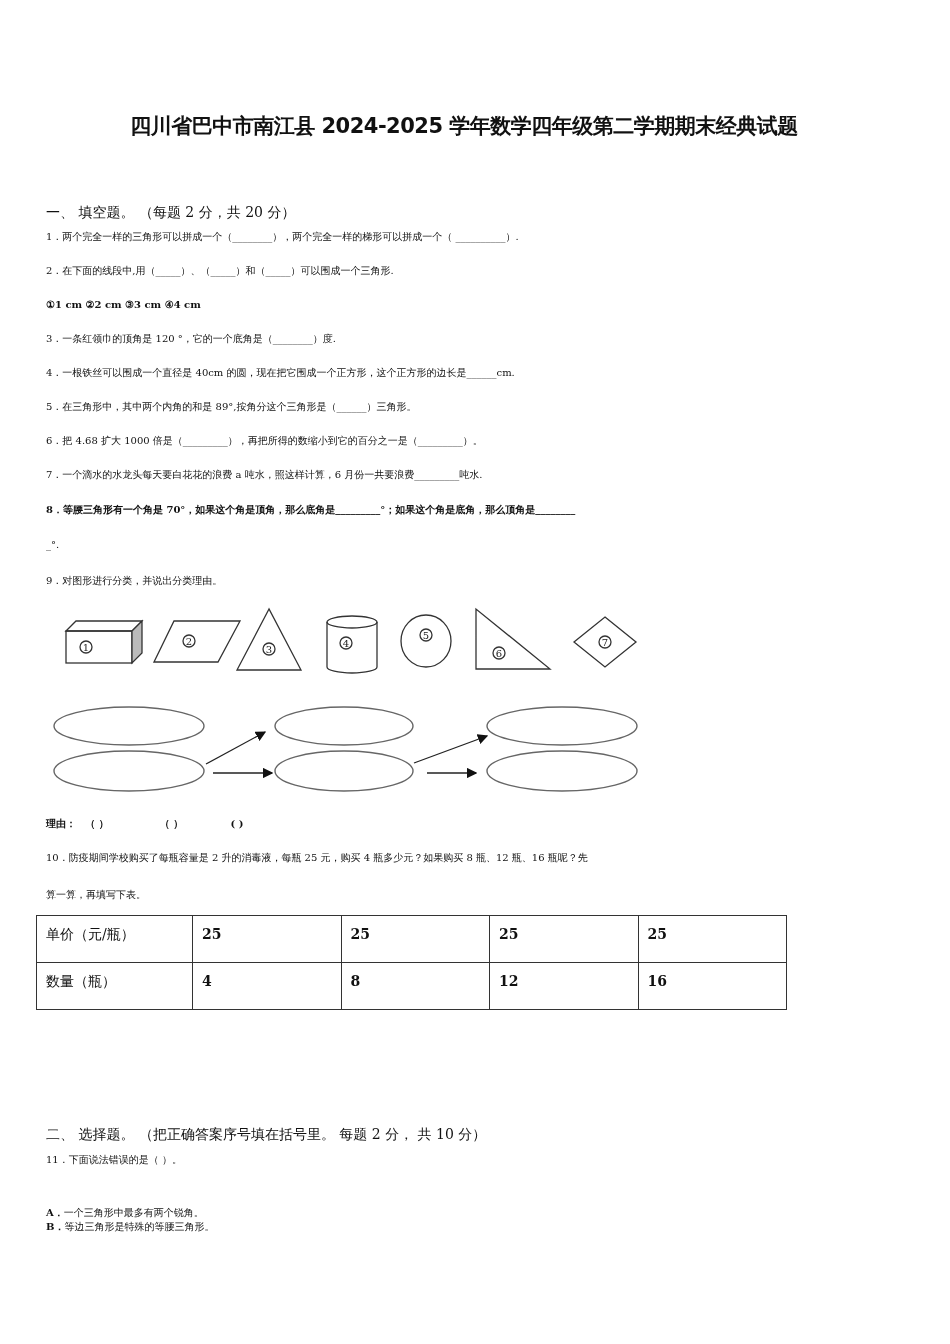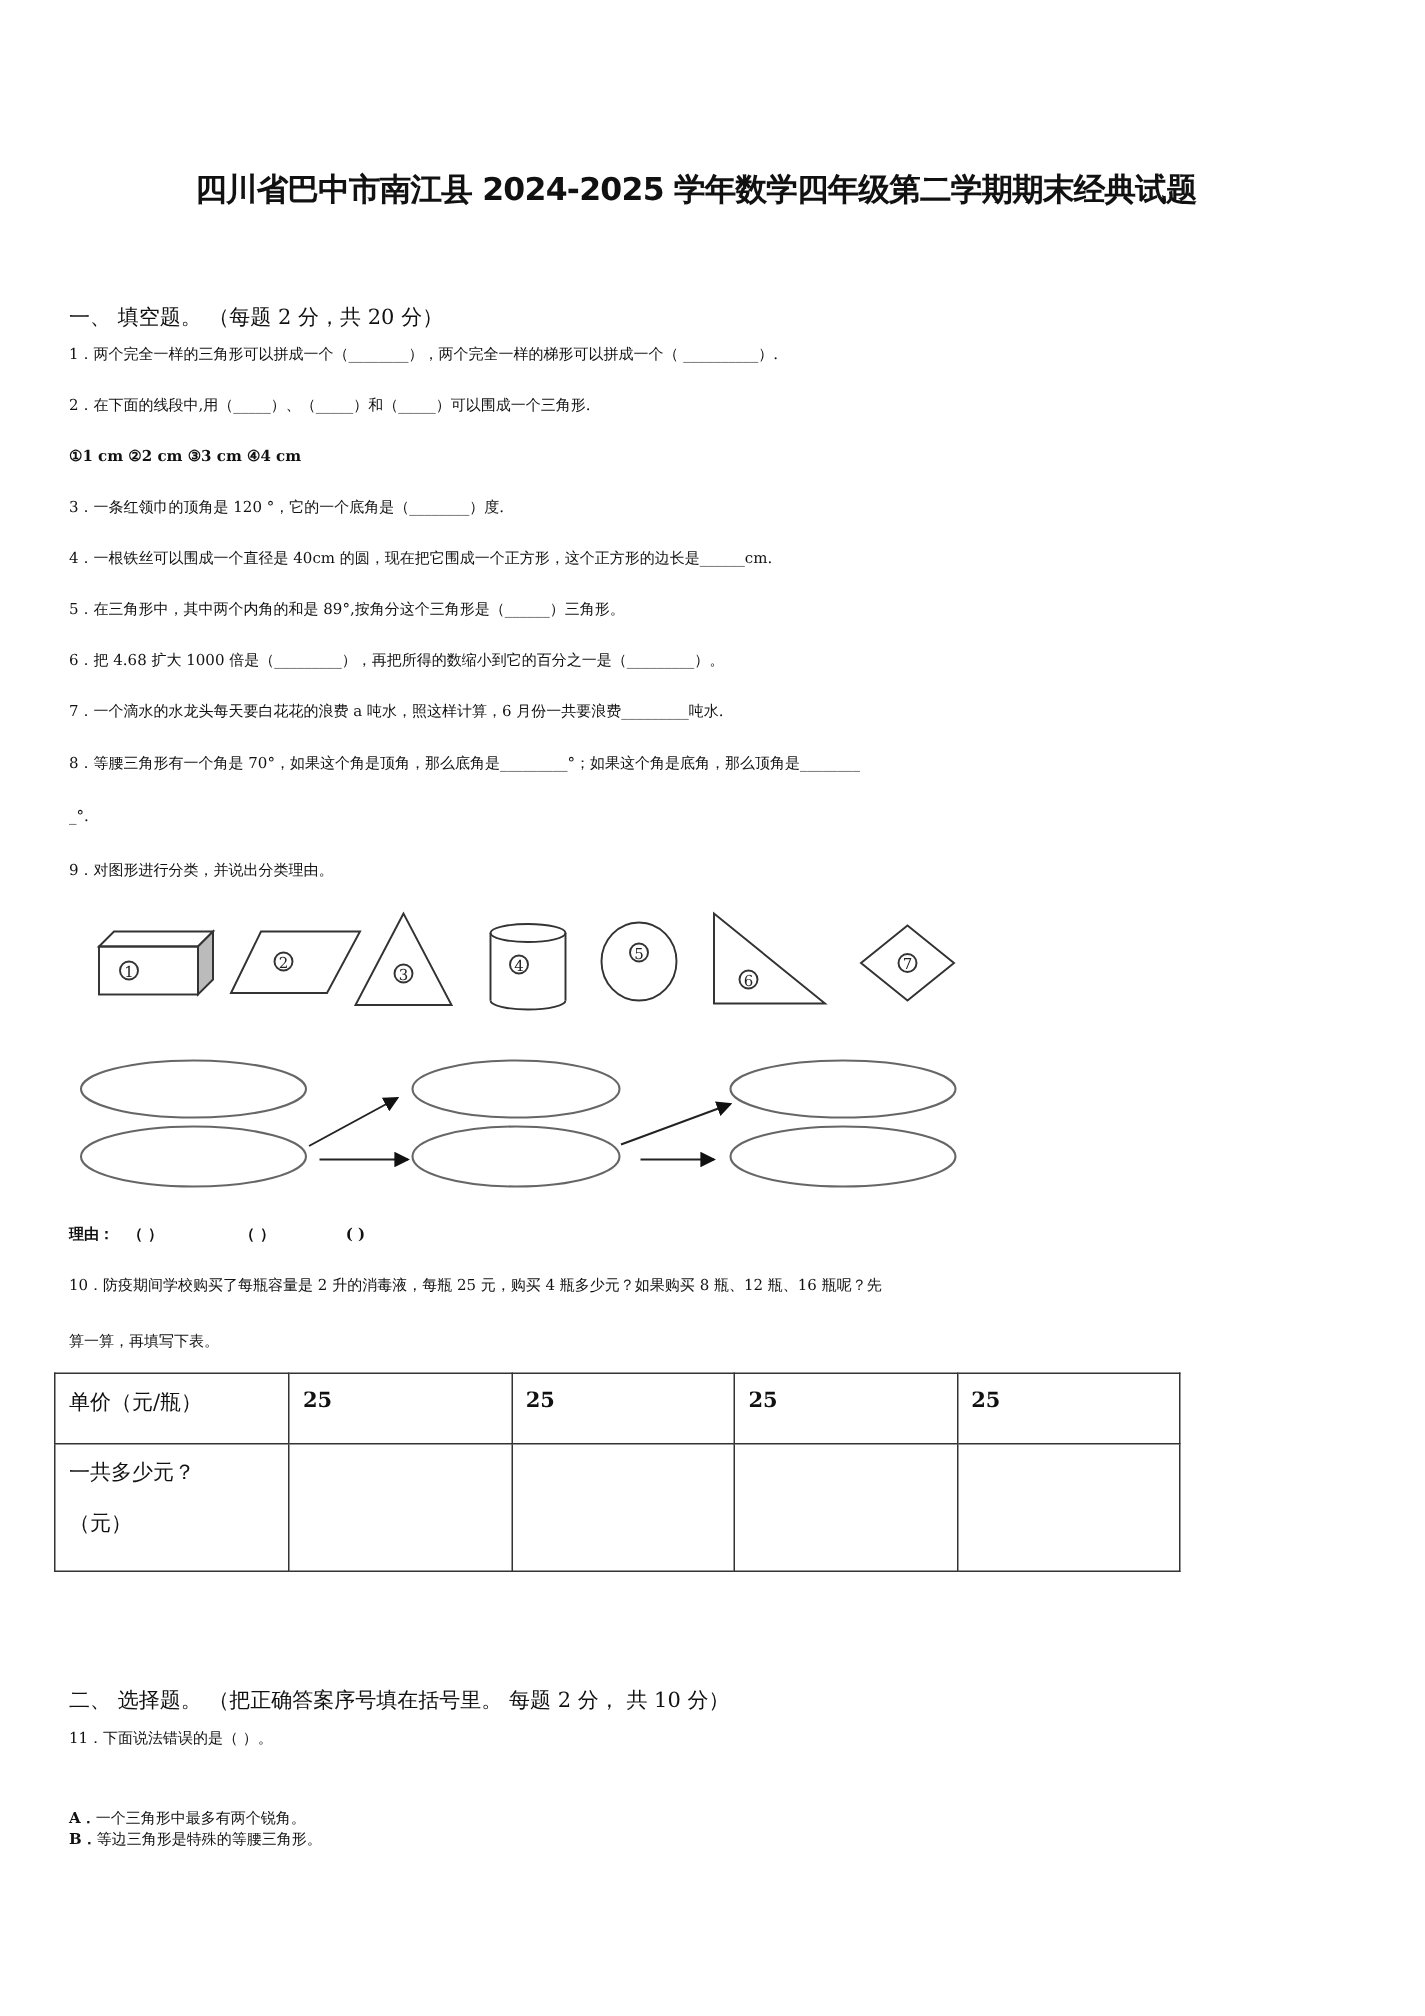--- a/index.html
+++ b/index.html
@@ -30,21 +30,21 @@
 <div class="line sec" style="top:202px;">一、  填空题。 （每题 2 分，共 20  分）</div>
 
 <div class="line" style="top:227px;">1．两个完全一样的三角形可以拼成一个（________），两个完全一样的梯形可以拼成一个（  __________）.</div>
 <div class="line" style="top:261px;">2．在下面的线段中,用（_____）、（_____）和（_____）可以围成一个三角形.</div>
 <div class="line b" style="top:295px;">①1 cm    ②2 cm       ③3 cm         ④4 cm</div>
 <div class="line" style="top:329px;">3．一条红领巾的顶角是 120 °，它的一个底角是（________）度.</div>
 <div class="line" style="top:363px;">4．一根铁丝可以围成一个直径是 40cm 的圆，现在把它围成一个正方形，这个正方形的边长是______cm.</div>
 <div class="line" style="top:397px;">5．在三角形中，其中两个内角的和是 89°,按角分这个三角形是（______）三角形。</div>
 <div class="line" style="top:431px;">6．把 4.68 扩大 1000 倍是（_________），再把所得的数缩小到它的百分之一是（_________）。</div>
 <div class="line" style="top:465px;">7．一个滴水的水龙头每天要白花花的浪费 a 吨水，照这样计算，6 月份一共要浪费_________吨水.</div>
-<div class="line" style="top:500px;">8．等腰三角形有一个角是 70°，如果这个角是顶角，那么底角是_________°；如果这个角是底角，那么顶角是________</div>
+<div class="line" style="top:500px;font-weight:bold;">8．等腰三角形有一个角是 70°，如果这个角是顶角，那么底角是_________°；如果这个角是底角，那么顶角是________</div>
 <div class="line" style="top:535px;">_°.</div>
 <div class="line" style="top:571px;">9．对图形进行分类，并说出分类理由。</div>
 
 <svg class="shapes" viewBox="0 0 600 80" width="600" height="80">
   <g stroke="#333" fill="none" stroke-width="1.3">
     <rect x="14" y="26" width="66" height="32"></rect>
     <polygon points="14,26 24,16 90,16 80,26"></polygon>
     <polygon points="80,26 90,16 90,48 80,58" fill="#bbb"></polygon>
     <circle cx="34" cy="42" r="6"></circle>
   </g>
@@ -118,29 +118,26 @@
 
 <table class="t">
   <tbody>
       <tr class="r1">
     <td class="first">单价（元/瓶）</td>
     <td class="num">25</td>
     <td class="num">25</td>
     <td class="num">25</td>
     <td class="num">25</td>
   </tr>
-  <tr class="r3">
-    <td class="first">
-      <div>一共多少元？</div>
-      <div style="margin-top:16px;">（元）</div>
-    </td>
-    <td></td>
-    <td></td>
-    <td></td>
-    <td></td>
+  <tr class="r2">
+    <td class="first">数量（瓶）</td>
+    <td class="num">4</td>
+    <td class="num">8</td>
+    <td class="num">12</td>
+    <td class="num">16</td>
   </tr>
 </tbody>
   </table>
 
 <div class="line sec" style="top:1124px;">二、  选择题。 （把正确答案序号填在括号里。 每题  2  分，  共  10  分）</div>
 <div class="line" style="top:1150px;">11．下面说法错误的是（   ）。</div>
 <div class="line" style="top:1183px;margin-top:20px;">
   <span class="b">A．</span><span>一个三角形中最多有两个锐角。</span>
 </div>
 <div class="line" style="top:1217px;">

